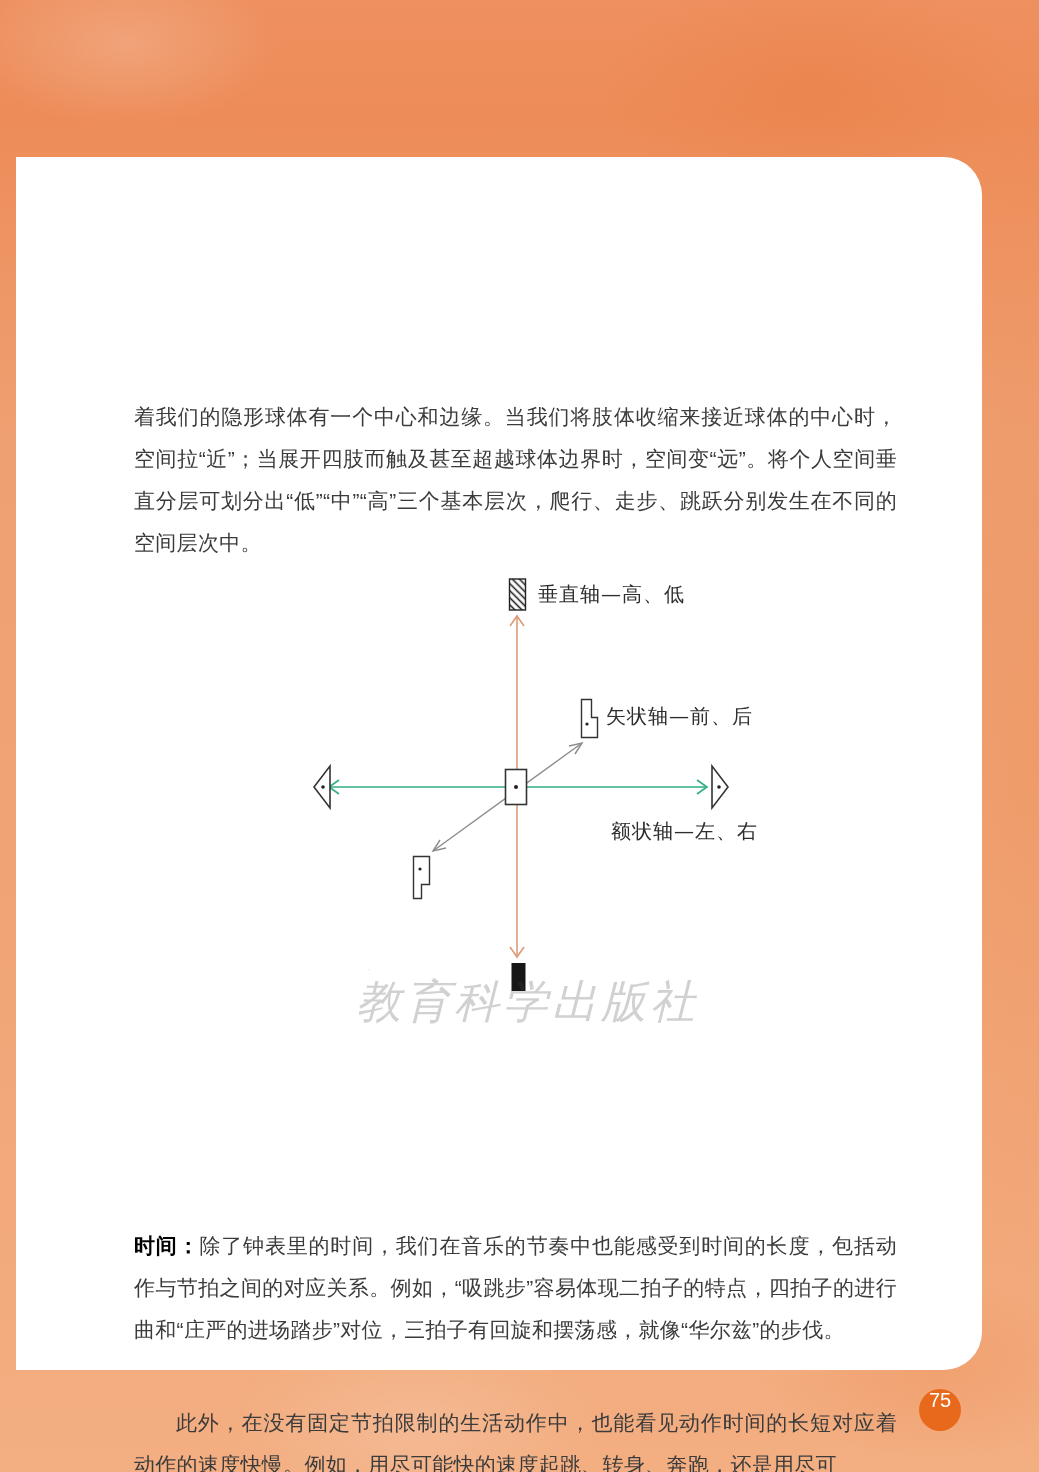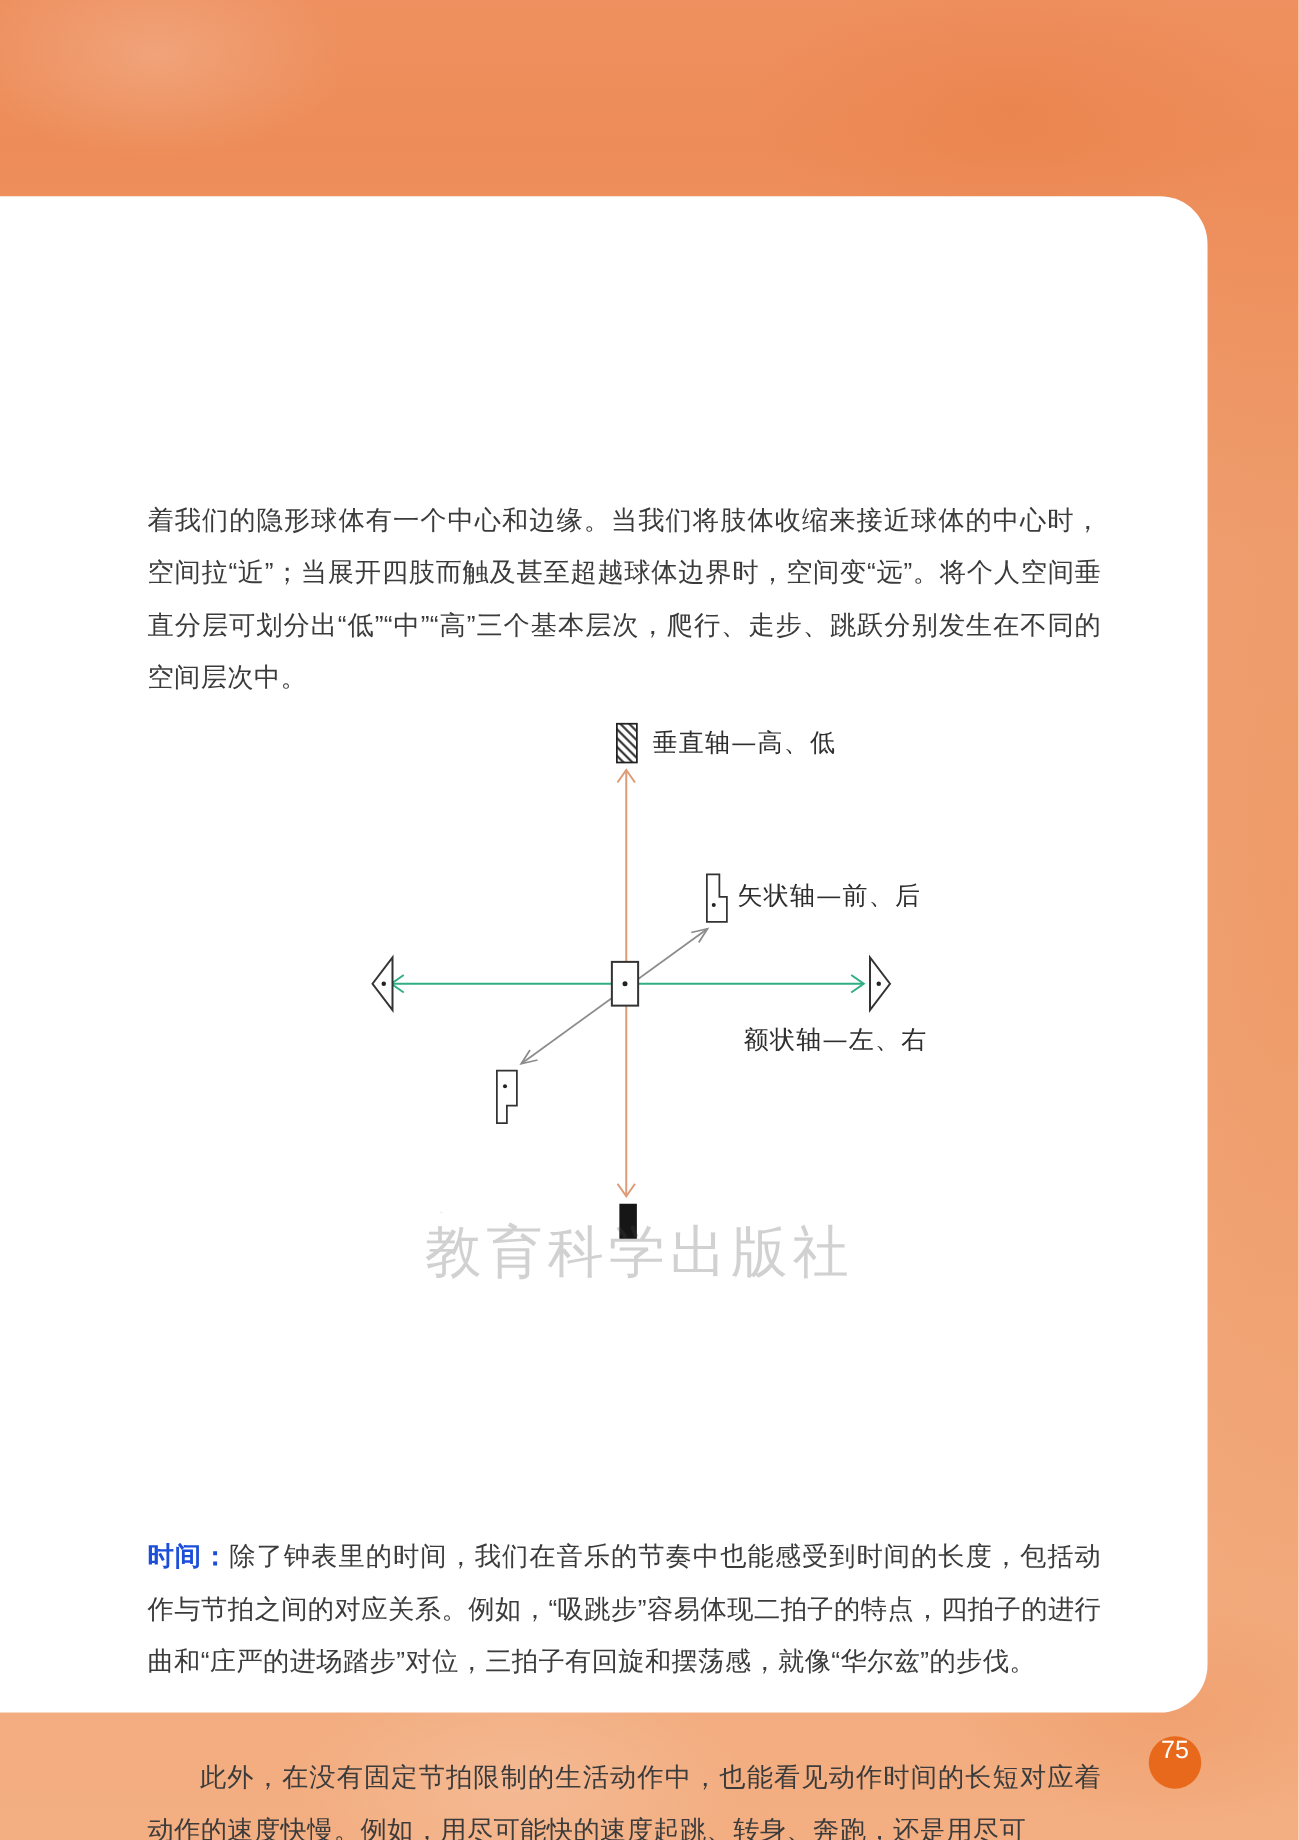--- a/index.html
+++ b/index.html
@@ -14,43 +14,43 @@
   #page::before{
     content:"";position:absolute;inset:0;pointer-events:none;
     background:
       radial-gradient(220px 120px at 12% 3%, rgba(255,255,255,.18), transparent 70%),
       radial-gradient(300px 160px at 78% 6%, rgba(230,110,50,.25), transparent 70%),
       radial-gradient(260px 140px at 40% 97%, rgba(255,255,255,.15), transparent 70%),
       radial-gradient(240px 130px at 90% 93%, rgba(233,120,60,.22), transparent 70%),
       radial-gradient(200px 900px at 99% 50%, rgba(235,125,65,.20), transparent 75%);
   }
   #card{
-    position:absolute;left:0;top:157px;width:966px;height:1213px;
+    position:absolute;left:16px;top:157px;width:966px;height:1213px;
     background:#ffffff;border-radius:0 38px 38px 0;
   }
   .para{
     position:absolute;left:118px;width:763px;
     font-size:21px;line-height:42px;color:#3b3b3b;
     text-align:justify;text-justify:inter-ideograph;
     letter-spacing:0.3px;
   }
   .indent{text-indent:2em;}
-  #para3 .lead{color:#1d4ed8;font-weight:bold;}
+  #para3 .lead{color:#000000;font-weight:bold;}
   #diagram{position:absolute;left:280px;top:410px;width:630px;height:450px;}
   .axis-label{
     font-family:"DejaVu Serif","Liberation Serif",serif;
     font-size:20px;letter-spacing:1px;fill:#2e2e2e;
   }
   #watermark{
     position:absolute;left:326px;top:812px;height:64px;
     display:flex;align-items:flex-start;pointer-events:none;flex-direction:column;
   }
   #watermark .wm-text{
     font-family:"DejaVu Serif","Liberation Serif",serif;
-    font-size:45px;line-height:62px;
+    font-style:italic;font-size:45px;line-height:62px;
     letter-spacing:4px;color:rgba(70,70,70,0.25);
     margin-left:14px;white-space:nowrap;
   }
   #wm-logo{opacity:.35;}
   #wm-logo text{
     font-family:"Liberation Sans",sans-serif;font-weight:bold;
     font-size:13px;fill:#5a5a5a;letter-spacing:1px;
   }
   #page-badge{
     position:absolute;left:919px;top:1389px;width:42px;height:42px;

